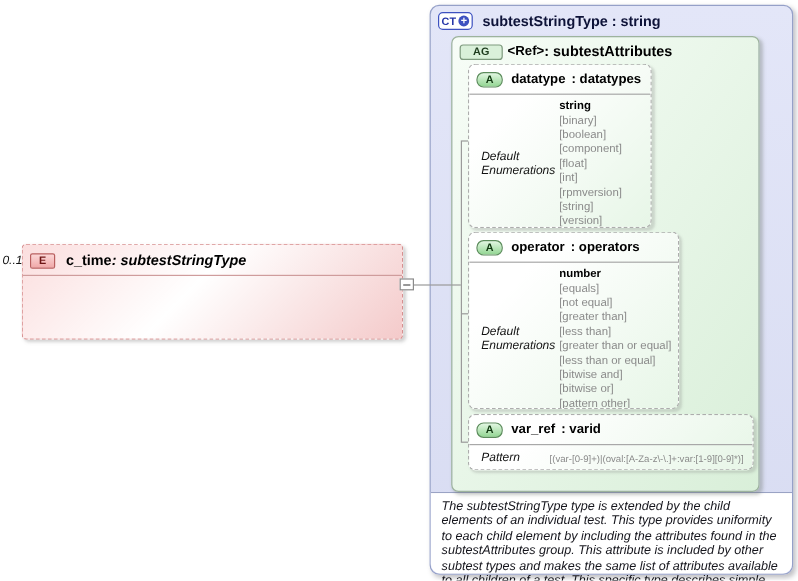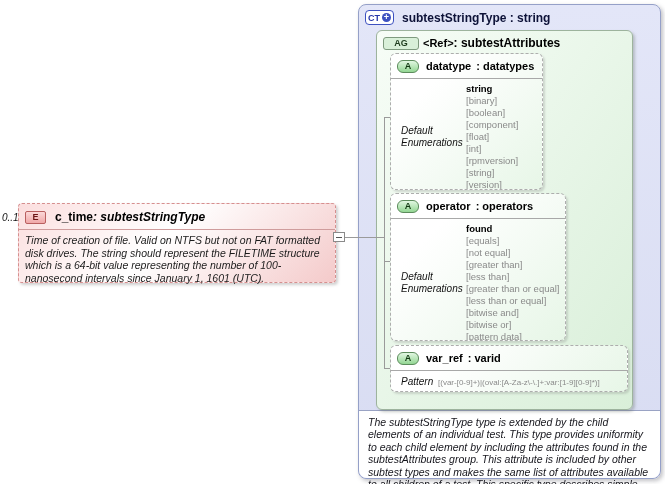--- a/index.html
+++ b/index.html
@@ -72,21 +72,21 @@
   .attr-name{font-size:11px;font-weight:bold;margin-left:7px;white-space:pre;text-align:center;}
   .attr-type{font-size:11px;font-weight:bold;margin-left:5px;white-space:pre;}
   .attr-body{display:flex;padding:4px 2px 0 10px;align-items:center;}
   .lbl-col{width:65px;flex:none;}
   .lbl{font-style:italic;font-size:10px;line-height:12px;color:#111;}
   .val-col{flex:1;}
   .val{font-size:9.5px;line-height:12px;color:#8a8a8a;white-space:nowrap;}
   .val.default{color:#000;font-weight:bold;}
   #varref-body{display:flex;padding:5px 2px 0 10px;}
   #pattern-label{font-style:italic;font-size:10px;width:37px;flex:none;color:#111;}
-  #pattern-value{font-size:8px;color:#8a8a8a;padding-top:2px;white-space:nowrap;}
+  #pattern-value{font-size:8px;color:#8a8a8a;padding-top:2px;white-space:nowrap;margin-left:20px;}
 </style>
 </head>
 <body>
 
 <div id="canvas">
 
   <div class="abs" id="ct-box">
     <div id="ct-header">
       <span class="badge ct-badge">
         <span>CT</span>
@@ -141,30 +141,30 @@
       <span class="badge a-badge">A</span>
       <span class="attr-name">operator</span>
       <span class="attr-type">: operators</span>
     </div>
     <div class="attr-body">
       <div class="lbl-col">
         <div class="lbl">Default</div>
         <div class="lbl">Enumerations</div>
       </div>
       <div class="val-col">
-        <div class="val default">found</div>
+        <div class="val default">number</div>
         <div class="val">[equals]</div>
         <div class="val">[not equal]</div>
         <div class="val">[greater than]</div>
         <div class="val">[less than]</div>
         <div class="val">[greater than or equal]</div>
         <div class="val">[less than or equal]</div>
         <div class="val">[bitwise and]</div>
         <div class="val">[bitwise or]</div>
-        <div class="val">[pattern data]</div>
+        <div class="val">[pattern other]</div>
       </div>
     </div>
   </div>
 
   <div class="attr-box" id="attr-varref">
     <div class="attr-header">
       <span class="badge a-badge">A</span>
       <span class="attr-name">var_ref</span>
       <span class="attr-type">: varid</span>
     </div>
@@ -173,21 +173,20 @@
       <div id="pattern-value">[(var-[0-9]+)|(oval:[A-Za-z\-\.]+:var:[1-9][0-9]*)]</div>
     </div>
   </div>
 
   <div class="abs" id="el-box">
     <div id="el-header">
       <span class="badge e-badge">E</span>
       <span id="el-name">c_time</span>
       <span id="el-type">: subtestStringType</span>
     </div>
-    <div id="el-ann">Time of creation of file. Valid on NTFS but not on FAT formatted disk drives.  The string should represent the FILETIME structure which is a 64-bit value representing the number of 100-nanosecond intervals since January 1, 1601 (UTC).</div>
   </div>
 
   <div class="abs" id="cardinality">0..1</div>
 
   <div class="abs" id="collapse">
     <span class="minus"></span>
   </div>
 
 </div>
 

